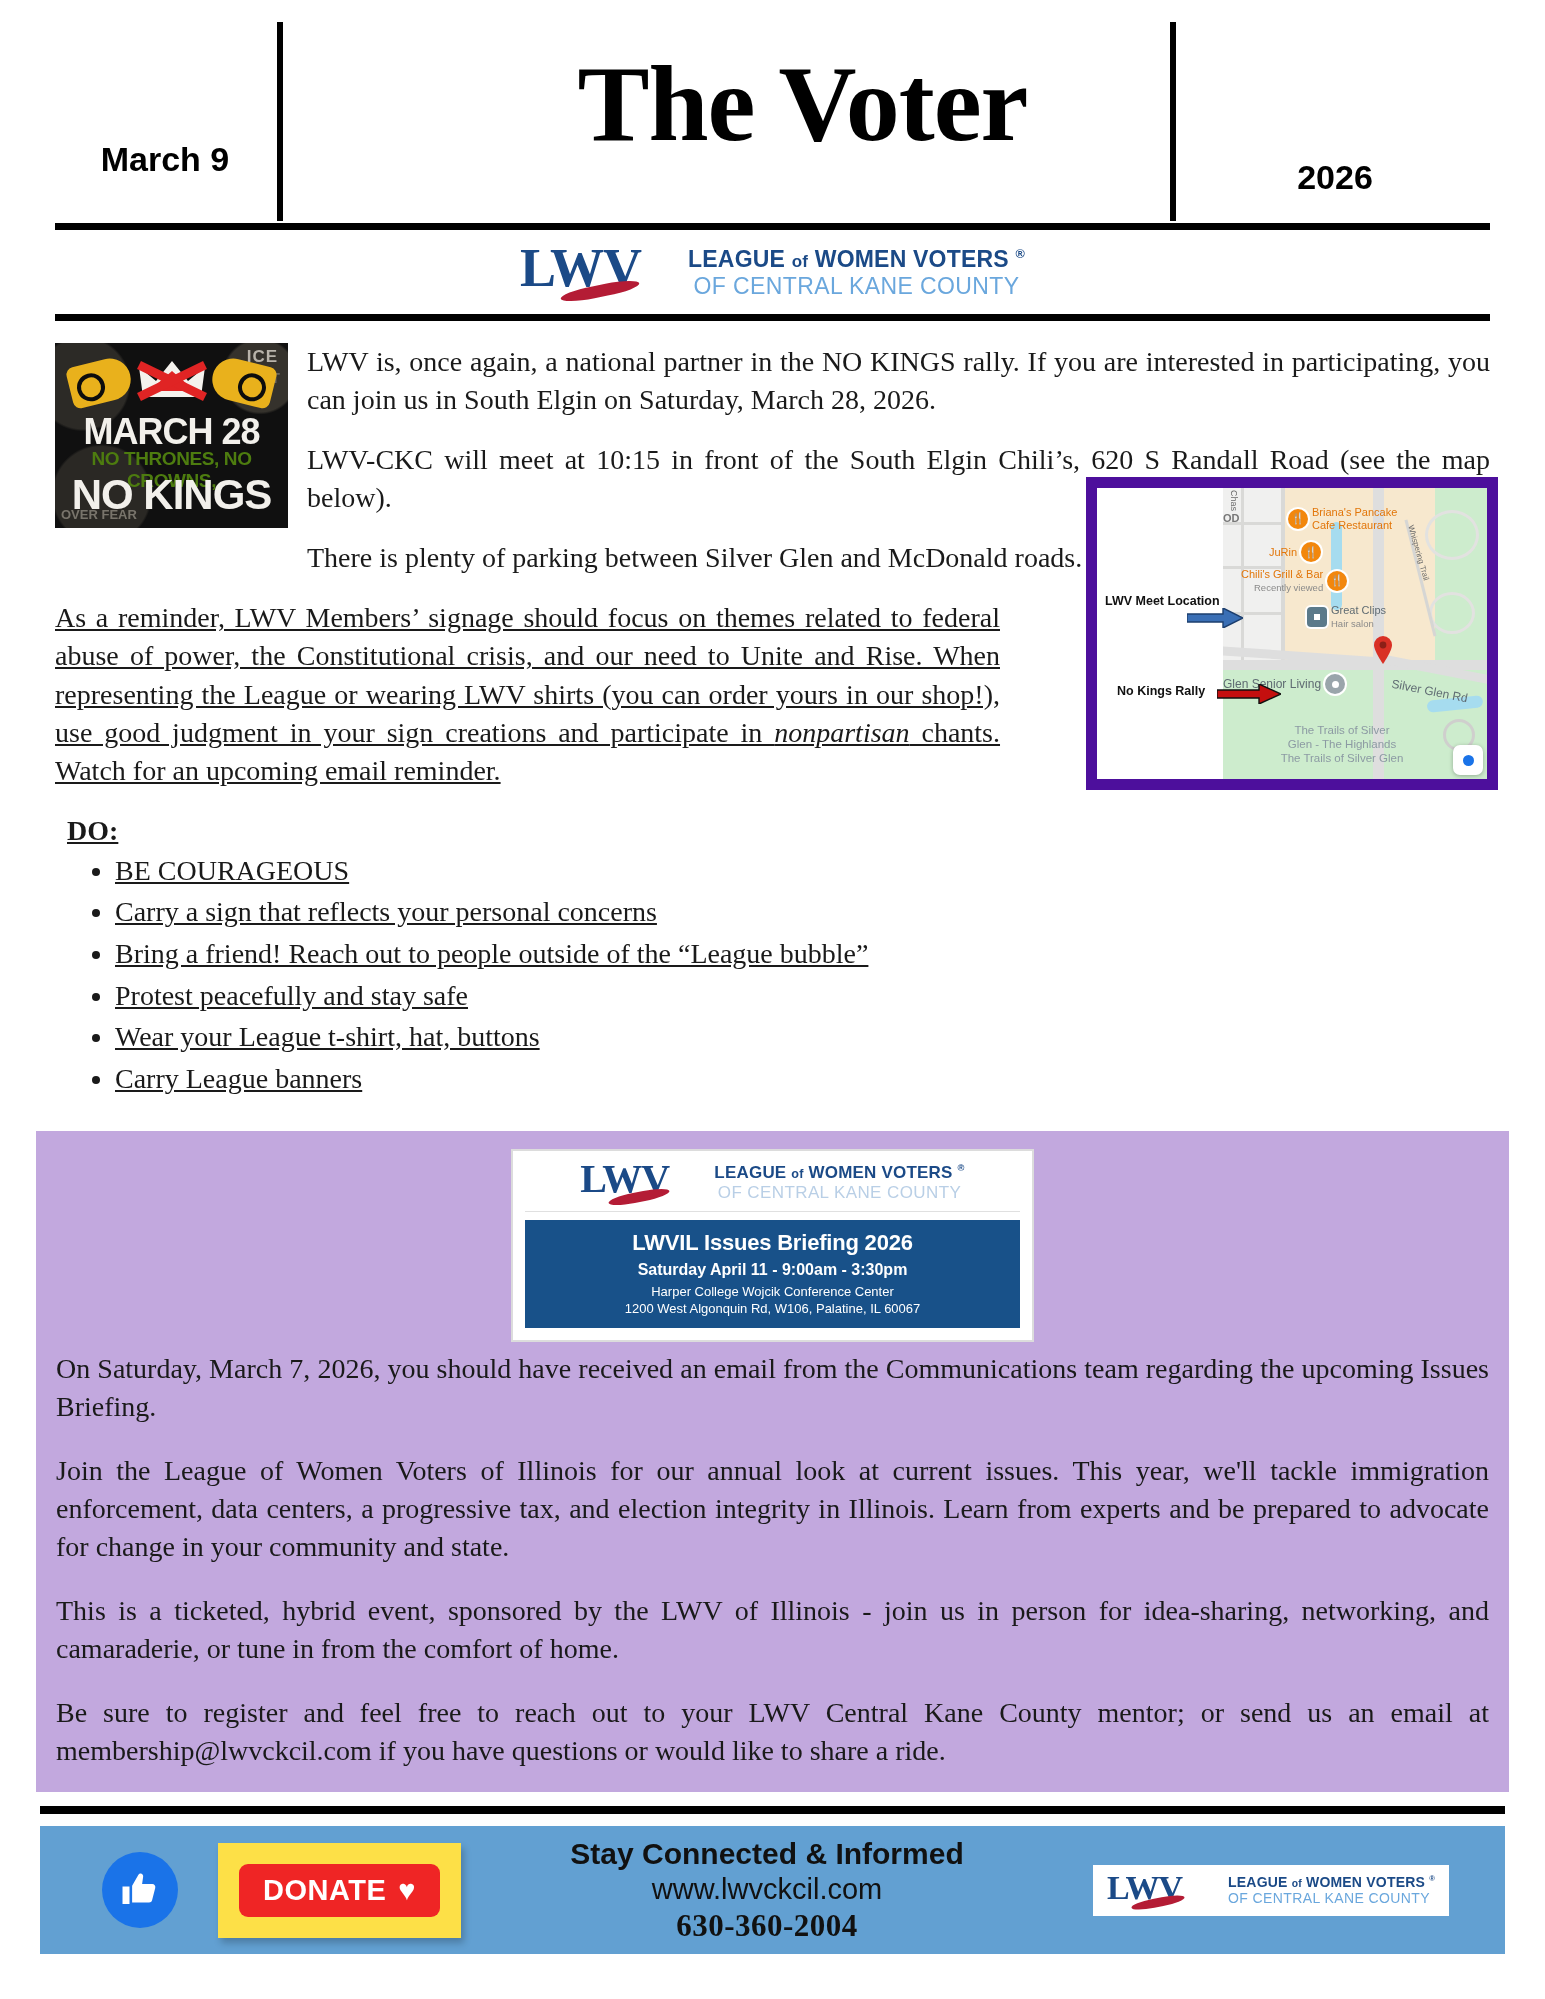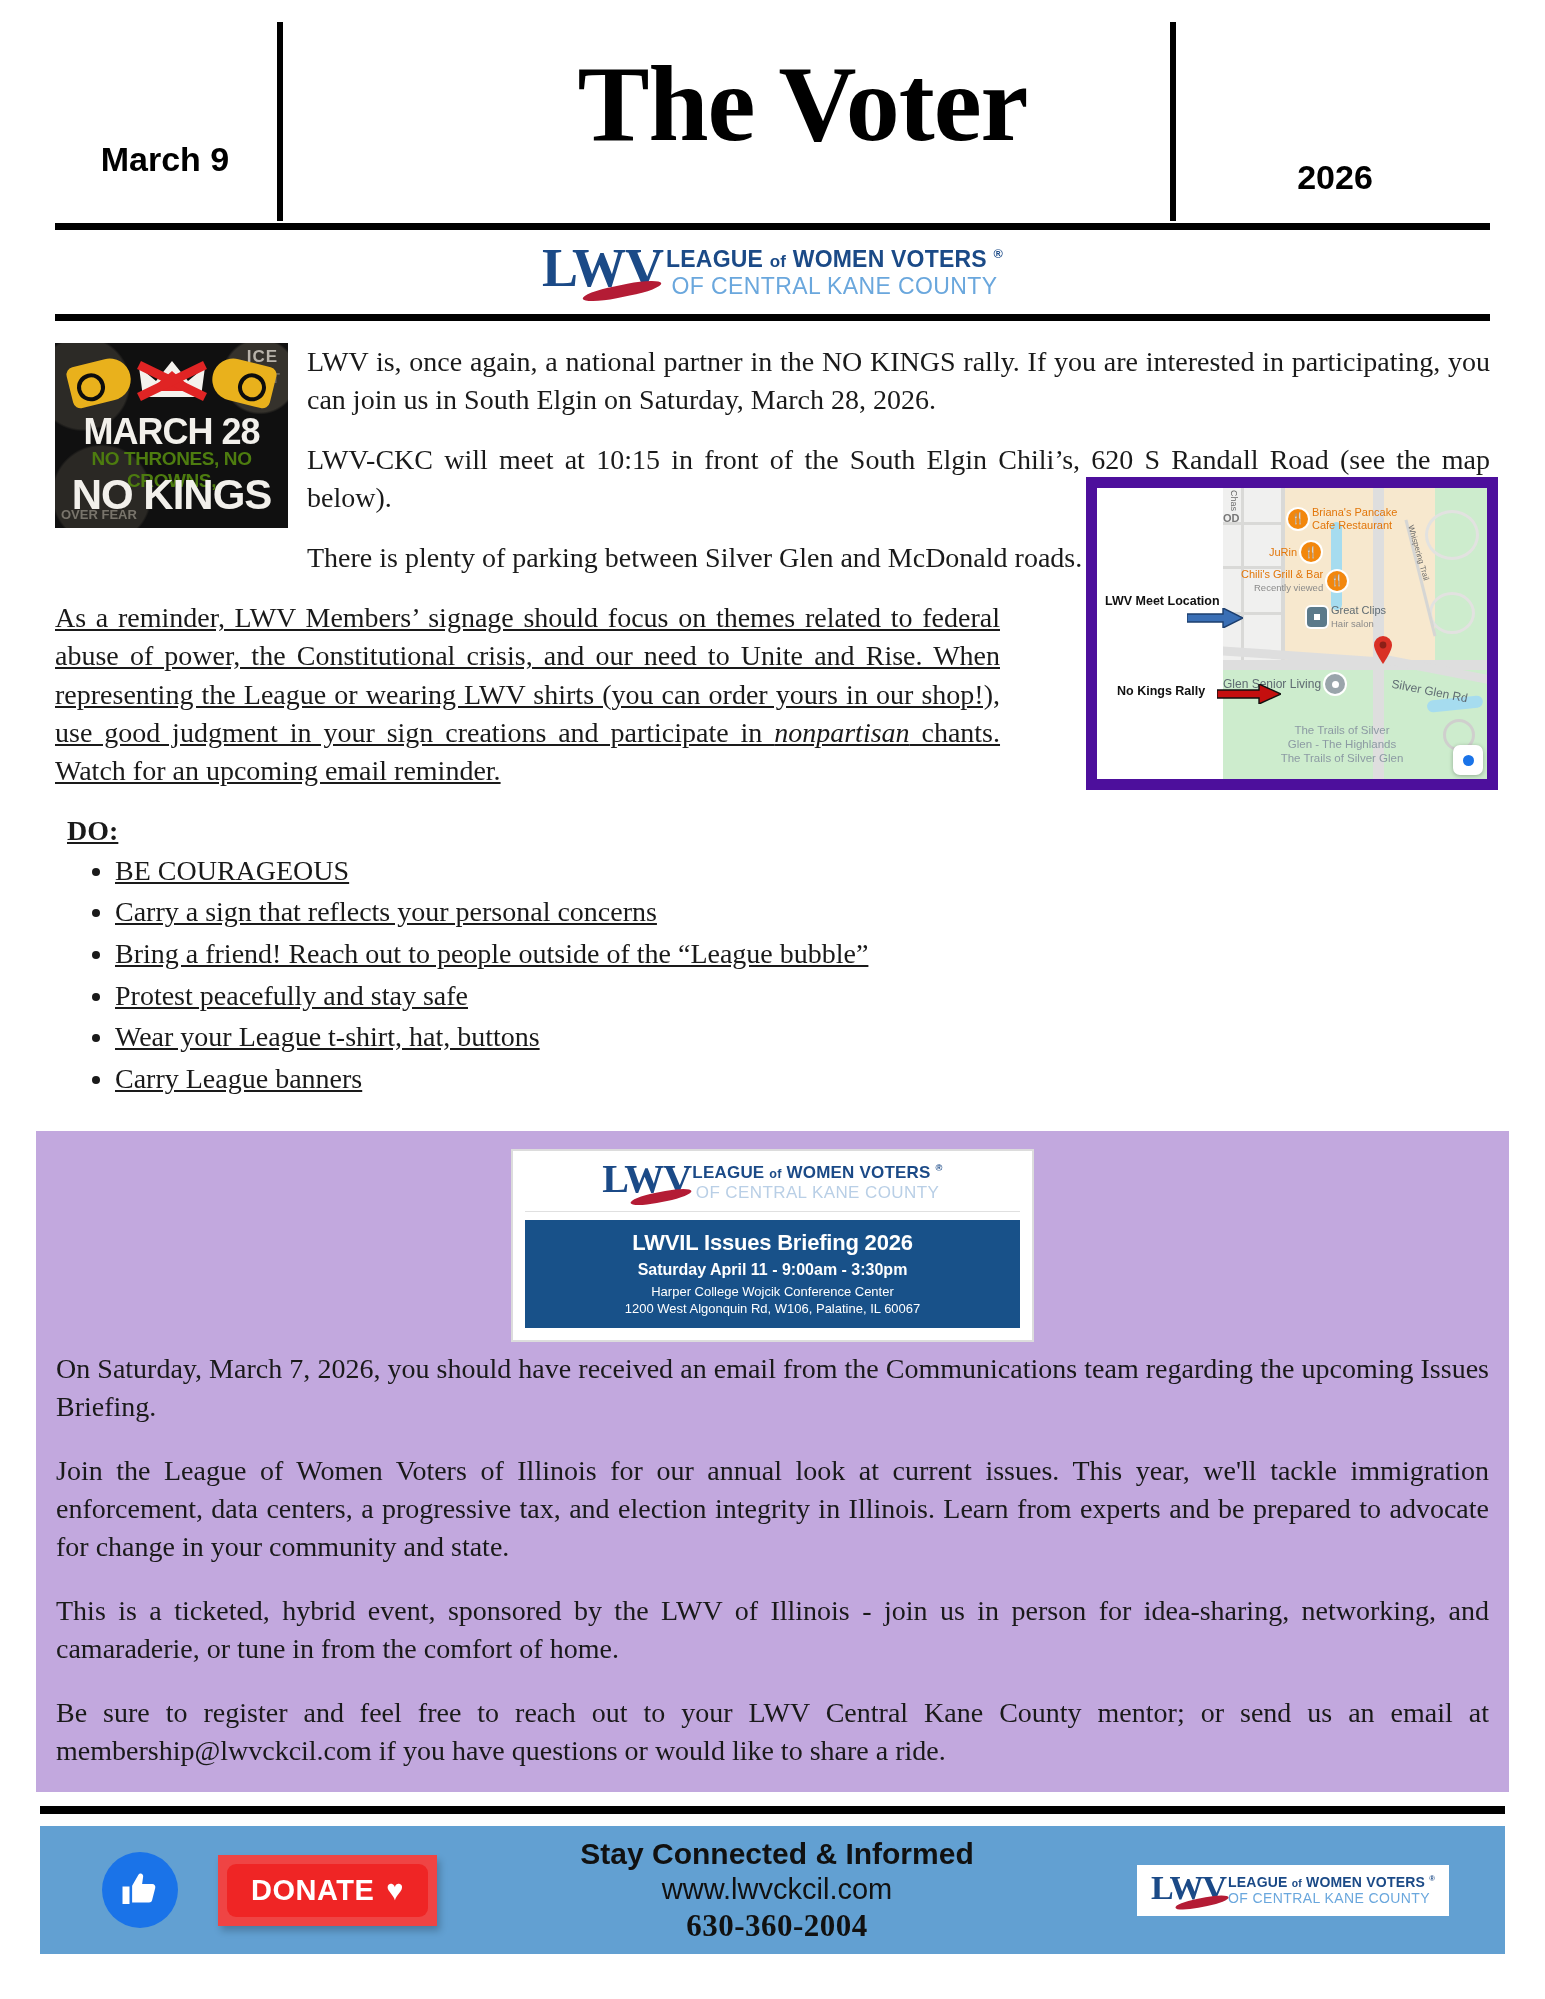--- a/index.html
+++ b/index.html
@@ -33,21 +33,21 @@
     font-size:34px;font-weight:700;color:#000;
   }
   .mast-year{
     position:absolute;left:1130px;top:158px;width:300px;
     text-align:center;
     font-family:"Liberation Sans", sans-serif;
     font-size:34px;font-weight:700;color:#000;
   }
 
   
-  .logo{display:inline-flex;align-items:flex-start;}
+  .logo{display:inline-flex;align-items:flex-start;gap:44px;}
   .logo-mark{position:relative;}
   .logo-lwv{
     font-family:"Liberation Serif", serif;
     font-weight:700;color:#1b4a87;
     line-height:.82;letter-spacing:-1px;
   }
   .logo-swoosh{
     position:absolute;
     background:#b41c35;
     border-radius:50%/60%;
@@ -177,21 +177,21 @@
   .purple .p:last-child{margin-bottom:0;}
 
   
   .foot-rule{height:8px;background:#000;margin:14px 40px 0;}
   .footer{
     margin:12px 40px 0;background:#62a0d2;height:128px;
     display:flex;align-items:center;position:relative;
   }
   .thumb{margin-left:62px;width:76px;height:76px;border-radius:50%;background:#1a73e8;display:flex;align-items:center;justify-content:center;flex:none;}
   .donate{
-    margin-left:40px;background:#ef4444;padding:9px;flex:none;
+    margin-left:40px;background:#fde047;padding:21px;flex:none;
     box-shadow:3px 5px 7px rgba(0,0,0,.22);
   }
   .donate-in{
     background:#ef2525;border-radius:9px;color:#fff;
     font-family:"Liberation Sans",sans-serif;font-weight:700;font-size:29px;
     letter-spacing:.5px;padding:10px 24px;display:flex;align-items:center;gap:12px;
   }
   .connect{flex:1;text-align:center;margin-left:-20px;}
   .c1{font-family:"Liberation Sans",sans-serif;font-weight:700;font-size:30px;color:#111;}
   .c2{font-family:"Liberation Sans",sans-serif;font-size:29px;color:#111;margin-top:2px;}

